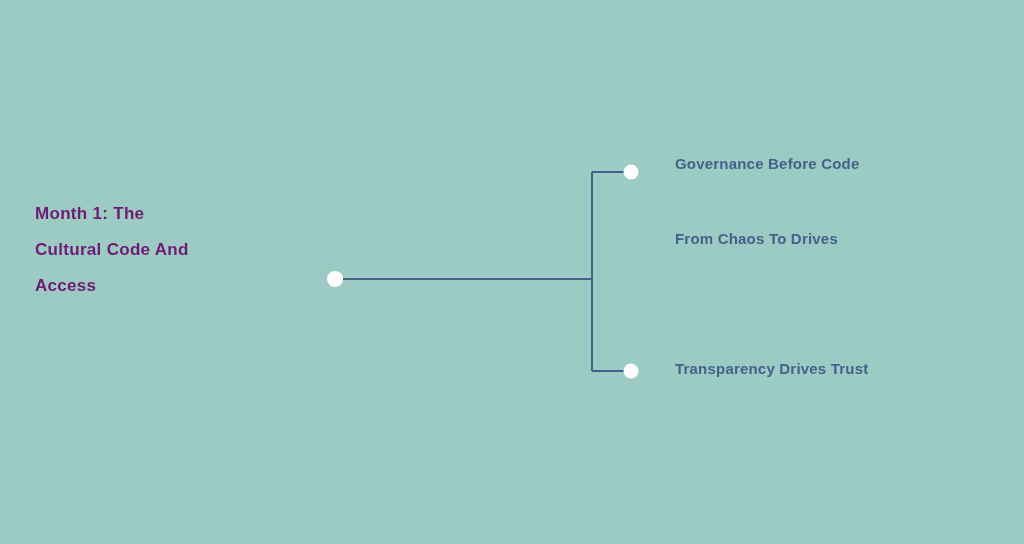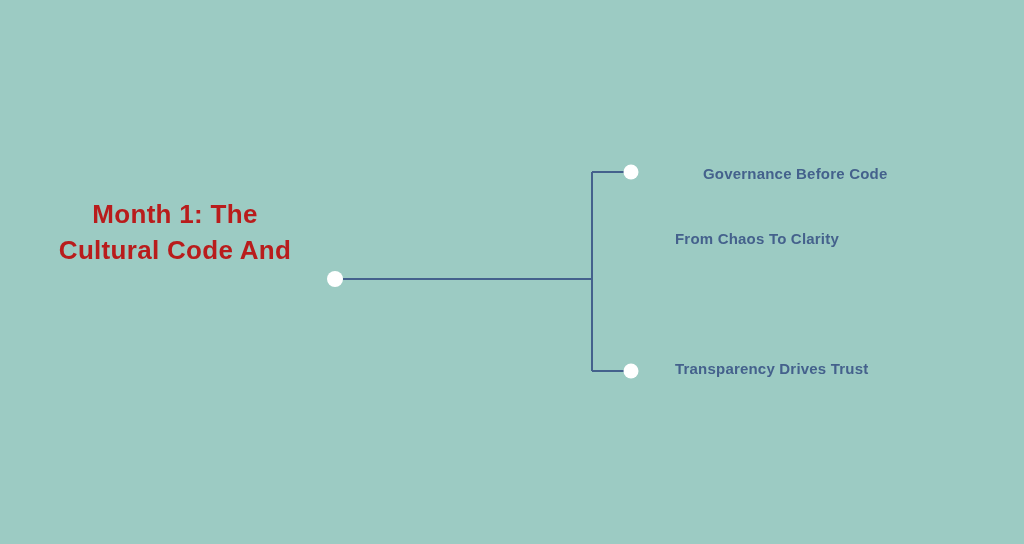--- a/index.html
+++ b/index.html
@@ -28,42 +28,42 @@
   }
   .connectors circle {
     fill: #ffffff;
     stroke: none;
   }
   .root-title {
     position: absolute;
     left: 35px;
     top: 196px;
     width: 280px;
-    text-align: center;
-    color: #b91c1c;
-    font-size: 26px;
+    text-align: left;
+    color: #701a75;
+    font-size: 17px;
     font-weight: bold;
     line-height: 36px;
     letter-spacing: 0.3px;
   }
   .root-title .line {
     white-space: nowrap;
   }
   .branch-label {
     position: absolute;
     left: 675px;
     height: 22px;
     line-height: 22px;
     color: #44618c;
     font-size: 15px;
     font-weight: bold;
     letter-spacing: 0.2px;
     white-space: nowrap;
   }
-  .branch-0 { top: 163px; margin-left: 28px; }
+  .branch-0 { top: 153px; }
   .branch-1 { top: 228px; }
   .branch-2 { top: 293px; }
   .branch-3 { top: 358px; }
 </style>
 </head>
 <body>
 
 <div class="canvas">
 
   <svg class="connectors" viewBox="0 0 1024 544" xmlns="http://www.w3.org/2000/svg">
@@ -77,22 +77,23 @@
     <line x1="592" y1="371" x2="624" y2="371"></line>
 
     <circle cx="335" cy="279" r="8"></circle>
     <circle cx="631" cy="172" r="7.5"></circle>
     <circle cx="631" cy="371" r="7.5"></circle>
   </svg>
 
   <div class="root-title">
     <div class="line">Month 1: The</div>
     <div class="line">Cultural Code And</div>
+    <div class="line">Access</div>
   </div>
 
   <div class="branch-label branch-0">Governance Before Code</div>
 
-  <div class="branch-label branch-1">From Chaos To Clarity</div>
+  <div class="branch-label branch-1">From Chaos To Drives</div>
 
 
   <div class="branch-label branch-3">Transparency Drives Trust</div>
 
 </div>
 
 </body></html>

